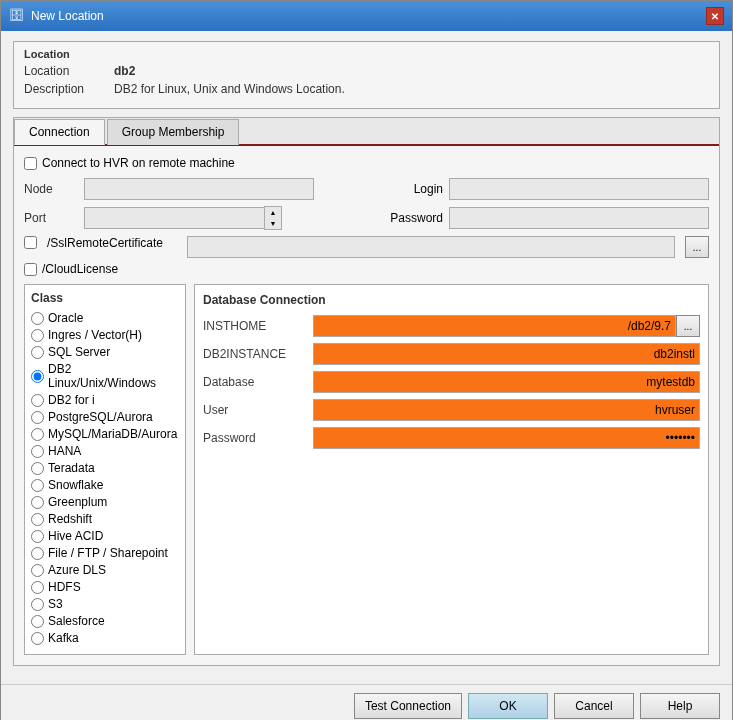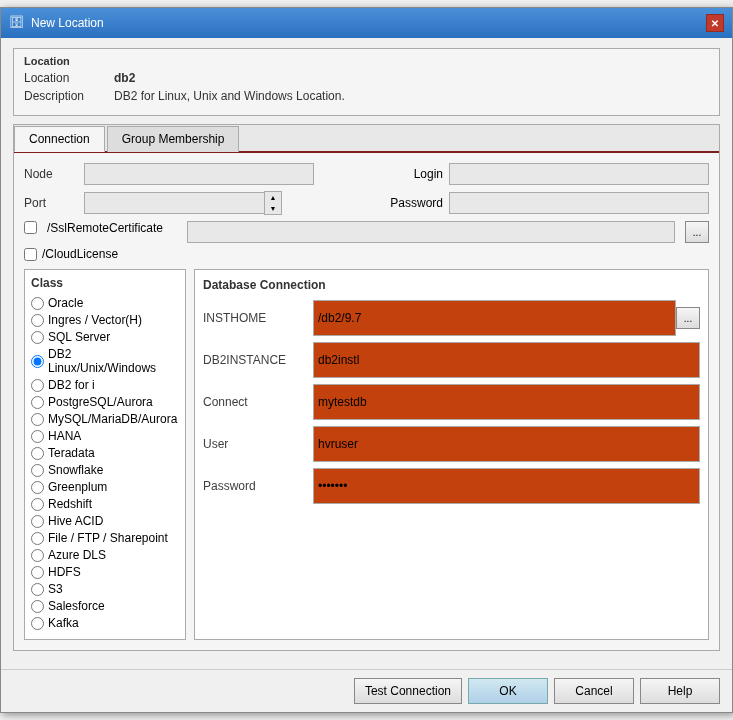--- a/index.html
+++ b/index.html
@@ -234,26 +234,27 @@
       align-items: center;
       margin-bottom: 6px;
     }
     .db-field-label {
       width: 110px;
       font-size: 12px;
       color: #404040;
     }
     .db-field-input {
       flex: 1;
-      height: 36px;
-      border: 1px solid #aaa;
-      background: #c2410c;
+      height: 22px;
+      border: 1px solid #aaa;
+      background: #f97316;
       padding: 2px 4px;
       font-size: 12px;
       outline: none;
+      text-align: right;
     }
     .db-field-wrapper {
       flex: 1;
       display: flex;
       align-items: center;
     }
     .db-browse-btn {
       width: 24px;
       height: 22px;
       border: 1px solid #888;
@@ -321,20 +322,24 @@
         <div class="tab active">
           <span>Connection</span>
         </div>
         <div class="tab">
           <span>Group Membership</span>
         </div>
       </div>
 
       <div class="tab-content">
 
+        <div class="checkbox-row">
+          <input type="checkbox" id="remoteCheck" style="">
+          <label for="remoteCheck">Connect to HVR on remote machine</label>
+        </div>
 
         <div class="input-row">
           <span class="input-label">Node</span>
           <input class="input-field" style="width: 230px; background: rgb(232, 232, 232);" type="text" disabled="">
           <span style="margin-left:auto; width:50px; text-align:right; font-size:12px;">Login</span>
           <input class="input-field" style="width: 260px; margin-left: 6px; background: rgb(232, 232, 232);" type="text" disabled="">
         </div>
 
         <div class="input-row">
           <span class="input-label">Port</span>
@@ -455,21 +460,21 @@
                     <div class="db-browse-btn">...</div>
                   </div>
                 </div>
                 <div class="db-field-row">
                   <span class="db-field-label">DB2INSTANCE</span>
                   <div class="db-field-wrapper">
                     <input class="db-field-input" type="text" value="db2instl" style="">
                   </div>
                 </div>
                 <div class="db-field-row">
-                  <span class="db-field-label">Connect</span>
+                  <span class="db-field-label">Database</span>
                   <div class="db-field-wrapper">
                     <input class="db-field-input" type="text" value="mytestdb" style="">
                   </div>
                 </div>
                 <div class="db-field-row">
                   <span class="db-field-label">User</span>
                   <div class="db-field-wrapper">
                     <input class="db-field-input" type="text" value="hvruser" style="">
                   </div>
                 </div>

